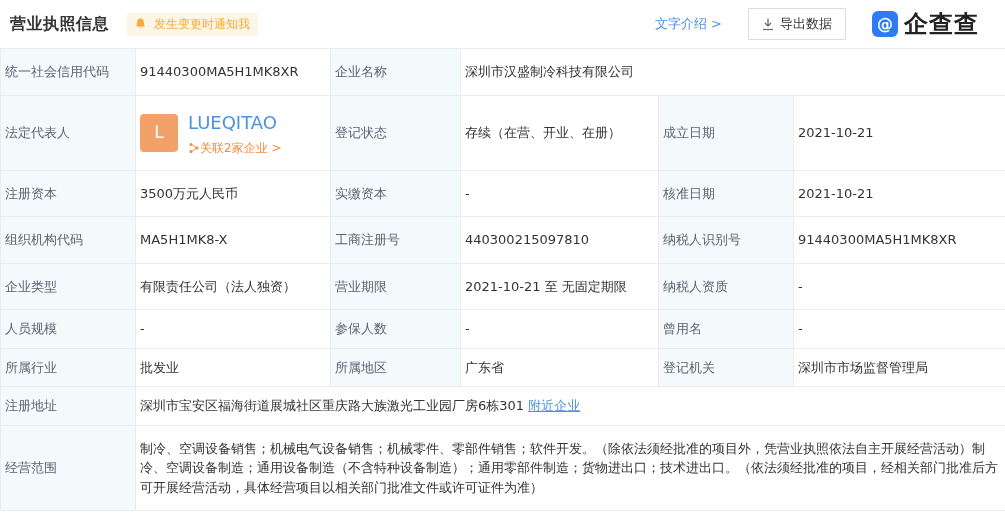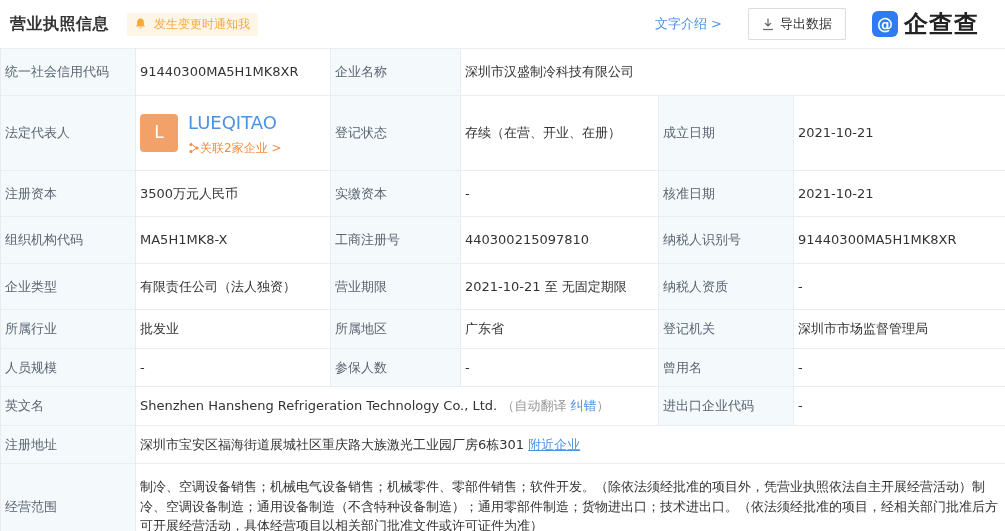--- a/index.html
+++ b/index.html
@@ -176,46 +176,37 @@
     <tr>
       <td class="lbl">企业类型</td>
       <td class="val">有限责任公司（法人独资）</td>
       <td class="lbl">营业期限</td>
       <td class="val">2021-10-21 至 无固定期限</td>
       <td class="lbl">纳税人资质</td>
       <td class="val">-</td>
     </tr>
 
     <tr class="short">
+      <td class="lbl">人员规模</td>
+      <td class="val">-</td>
+      <td class="lbl">参保人数</td>
+      <td class="val">-</td>
+      <td class="lbl">曾用名</td>
+      <td class="val">-</td>
+    </tr>
+
+    <tr class="short">
       <td class="lbl">所属行业</td>
       <td class="val">批发业</td>
       <td class="lbl">所属地区</td>
       <td class="val">广东省</td>
       <td class="lbl">登记机关</td>
       <td class="val">深圳市市场监督管理局</td>
     </tr>
 
-    <tr class="short">
-      <td class="lbl">人员规模</td>
-      <td class="val">-</td>
-      <td class="lbl">参保人数</td>
-      <td class="val">-</td>
-      <td class="lbl">曾用名</td>
-      <td class="val">-</td>
-    </tr>
-
-    <tr class="short">
-      <td class="lbl">英文名</td>
-      <td class="val" colspan="3">
-        <span>Shenzhen Hansheng Refrigeration Technology Co., Ltd.</span>
-        <span class="muted">（自动翻译 </span><a class="link-blue">纠错</a><span class="muted">）</span>
-      </td>
-      <td class="lbl">进出口企业代码</td>
-      <td class="val">-</td>
-    </tr>
 
     <tr class="short">
       <td class="lbl">注册地址</td>
       <td class="val" colspan="5">
         <span>深圳市宝安区福海街道展城社区重庆路大族激光工业园厂房6栋301</span>
         <a class="link-blue link-underline">附近企业</a>
       </td>
     </tr>
 
     <tr>

